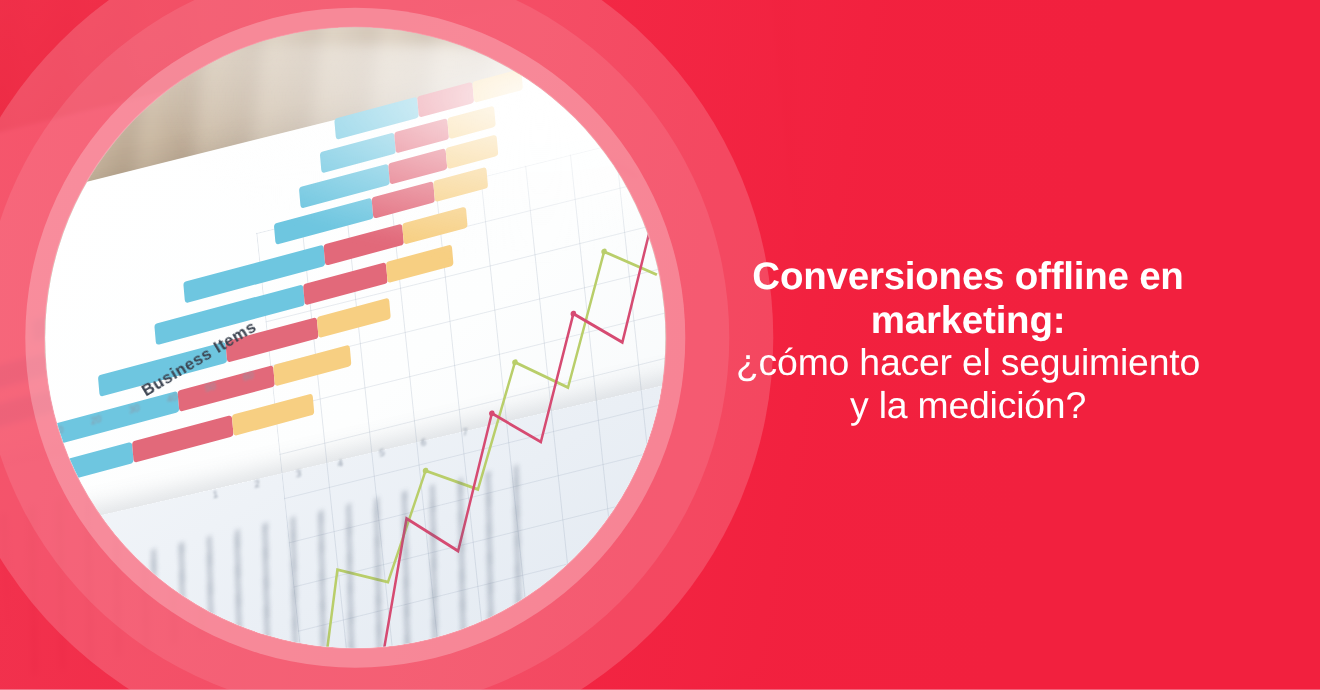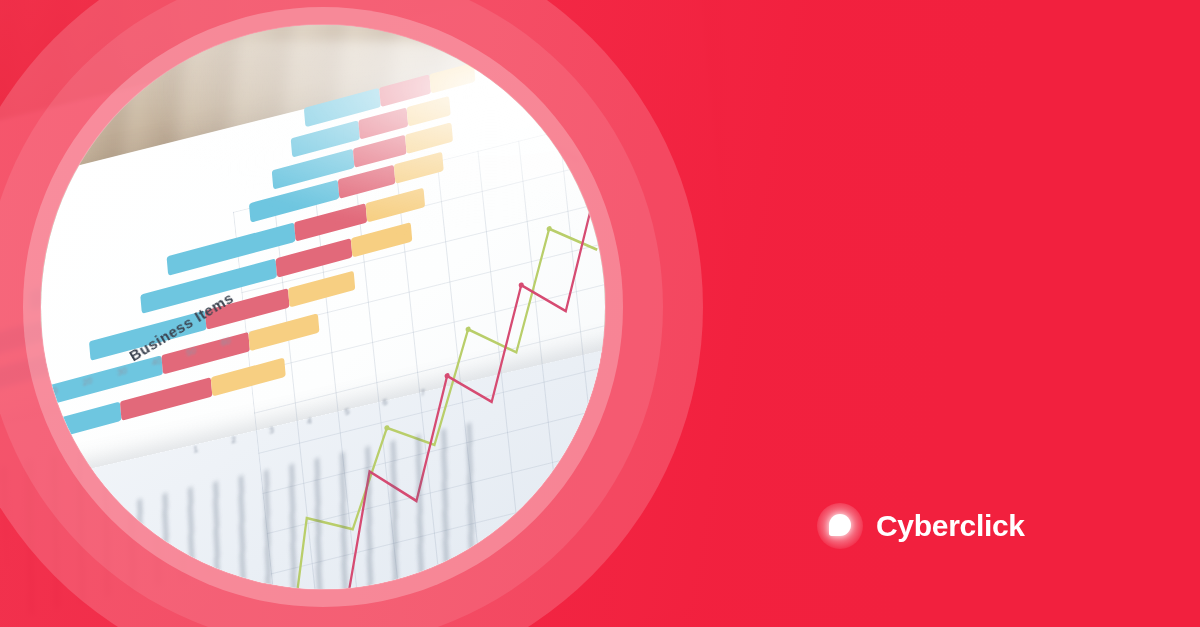--- a/index.html
+++ b/index.html
@@ -470,22 +470,21 @@
           <span>7</span>
       </div>
 
       <div class="axis-label">Business Items</div>
       <div class="texlines2">Business</div>
       <div class="texlines"></div>
       <div class="paper-hilite"></div>
     </div>
   </div>
 
-
-  <div class="logo">
-    <div class="logo-mark">
-      <div class="halo"></div>
-      <div class="core"></div>
-    </div>
-    <div class="logo-text">Cyberclick</div>
+  <div class="title-block">
+    <div class="title-line title-bold">Conversiones offline en</div>
+    <div class="title-line title-bold">marketing:</div>
+    <div class="title-line title-reg">¿cómo hacer el seguimiento</div>
+    <div class="title-line title-reg">y la medición?</div>
   </div>
 
+
 </div>
 
 </body></html>

